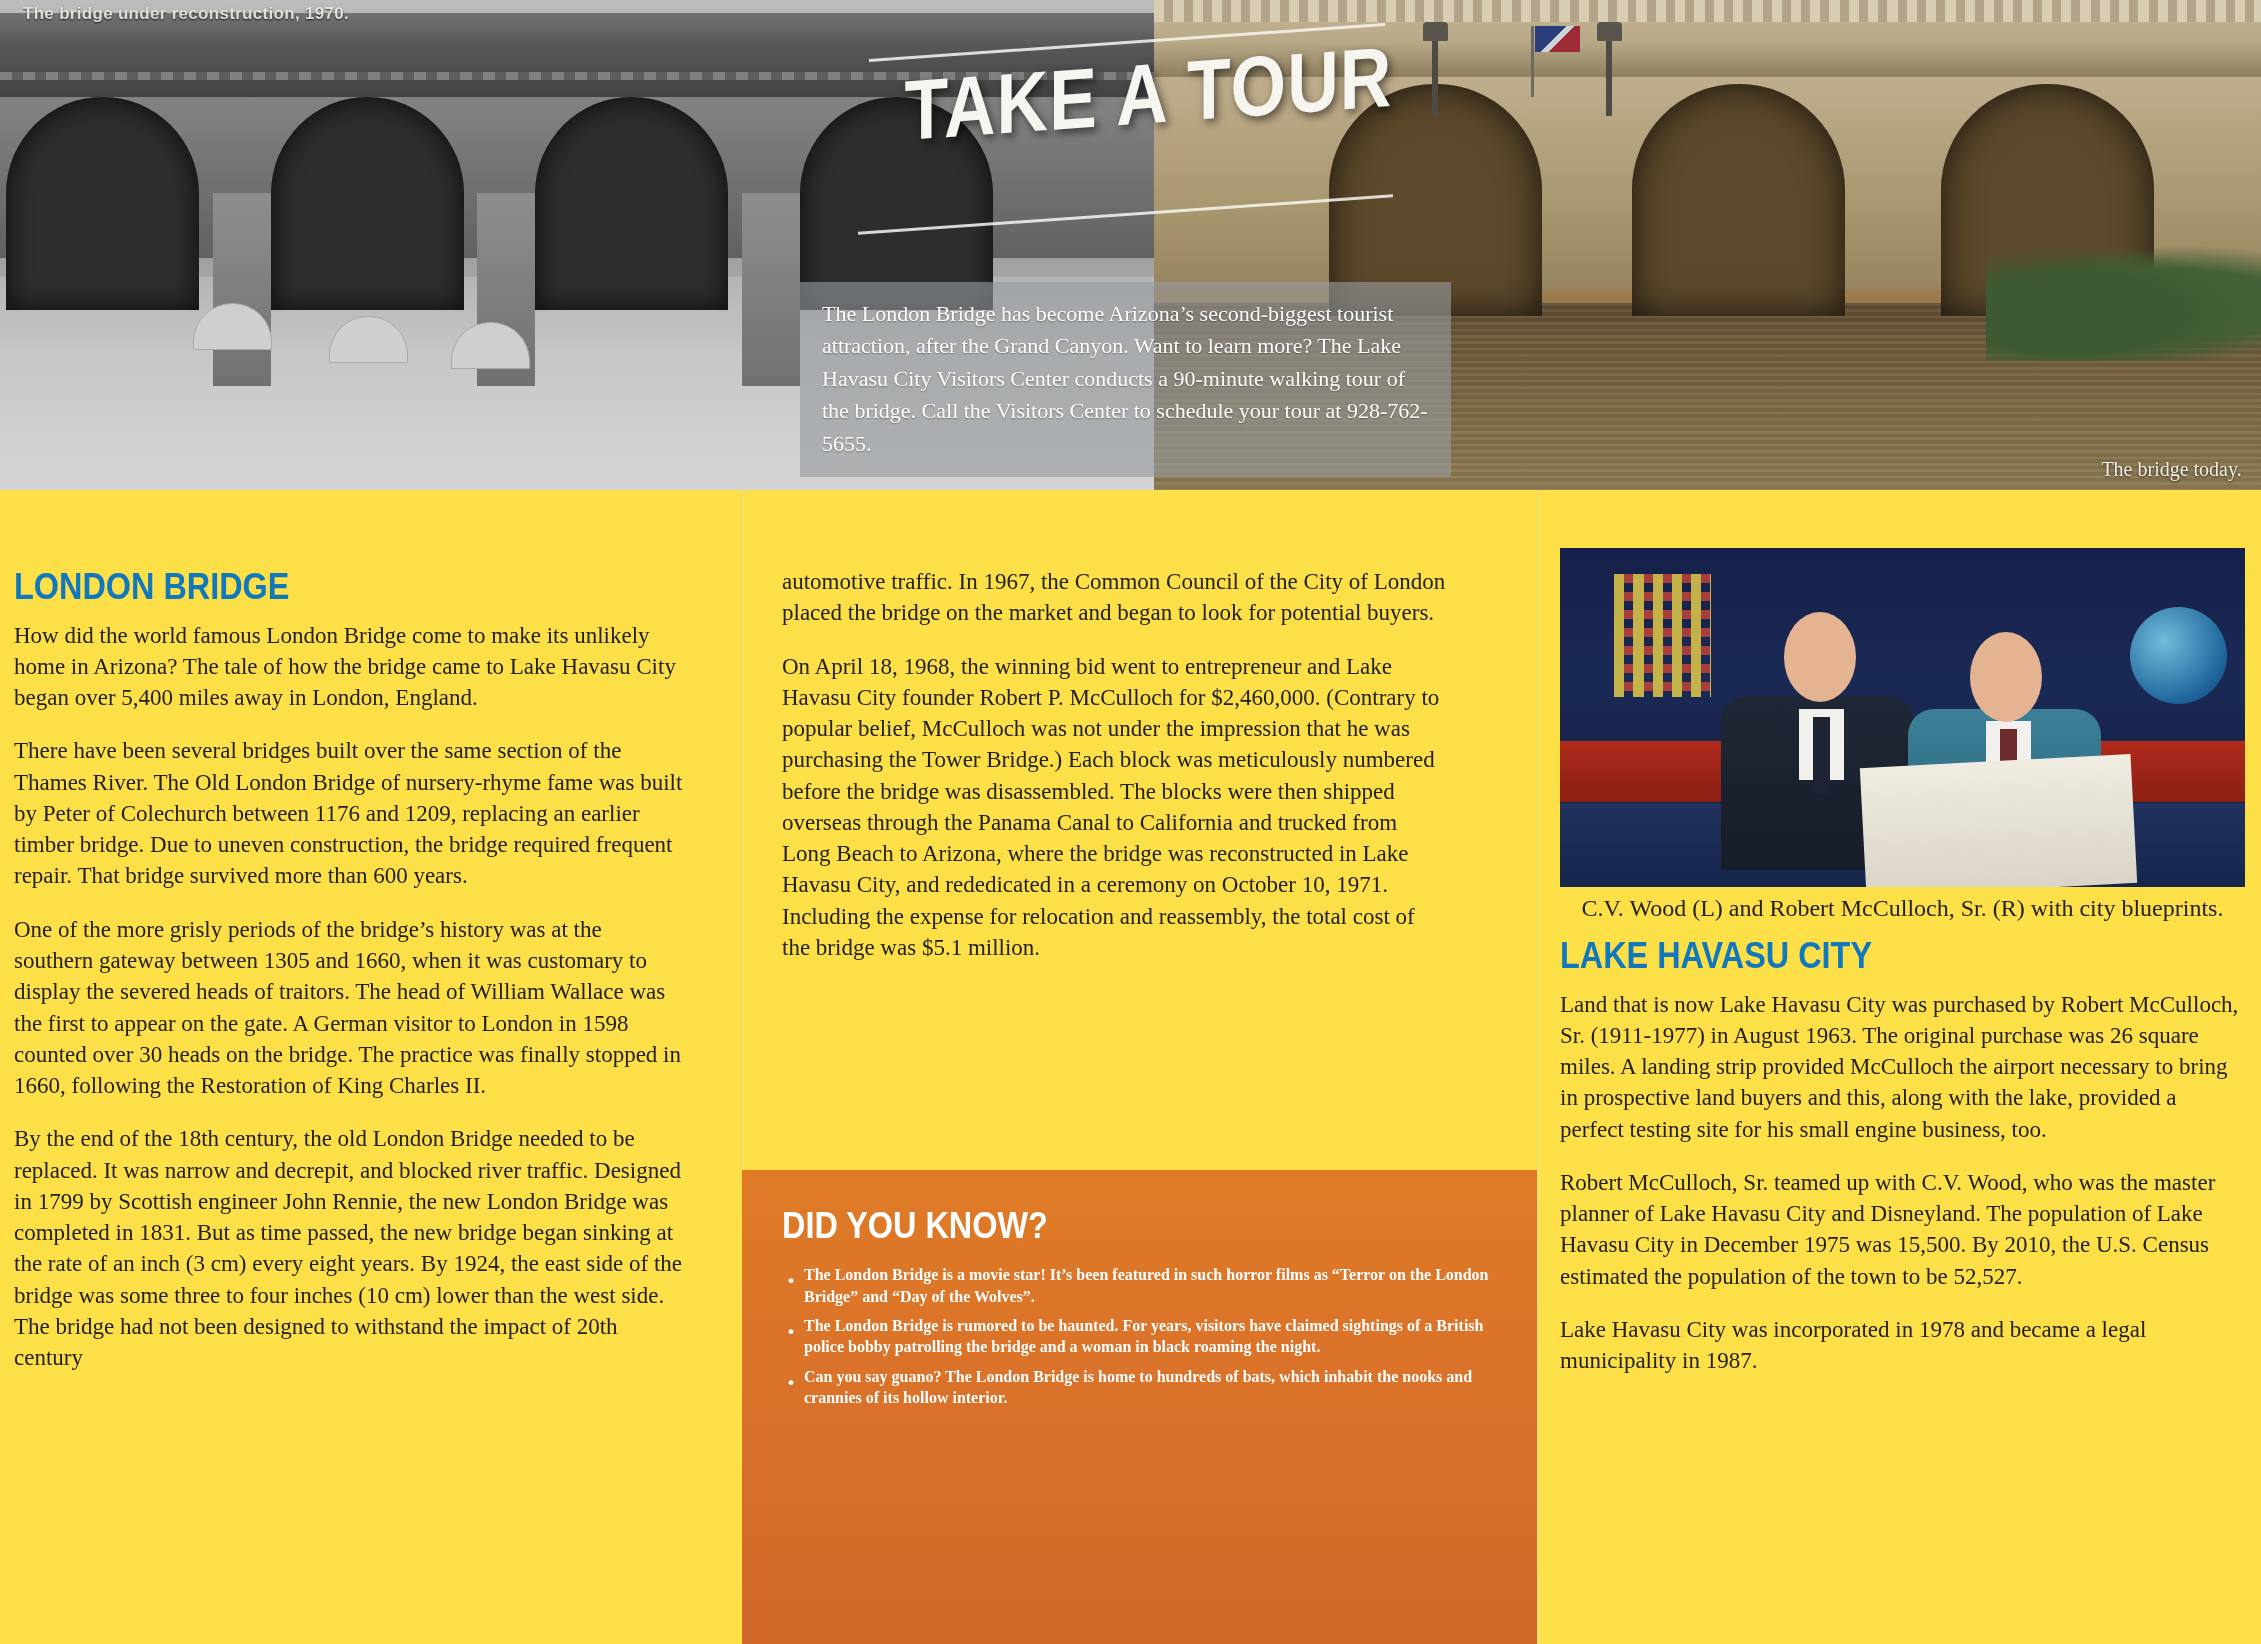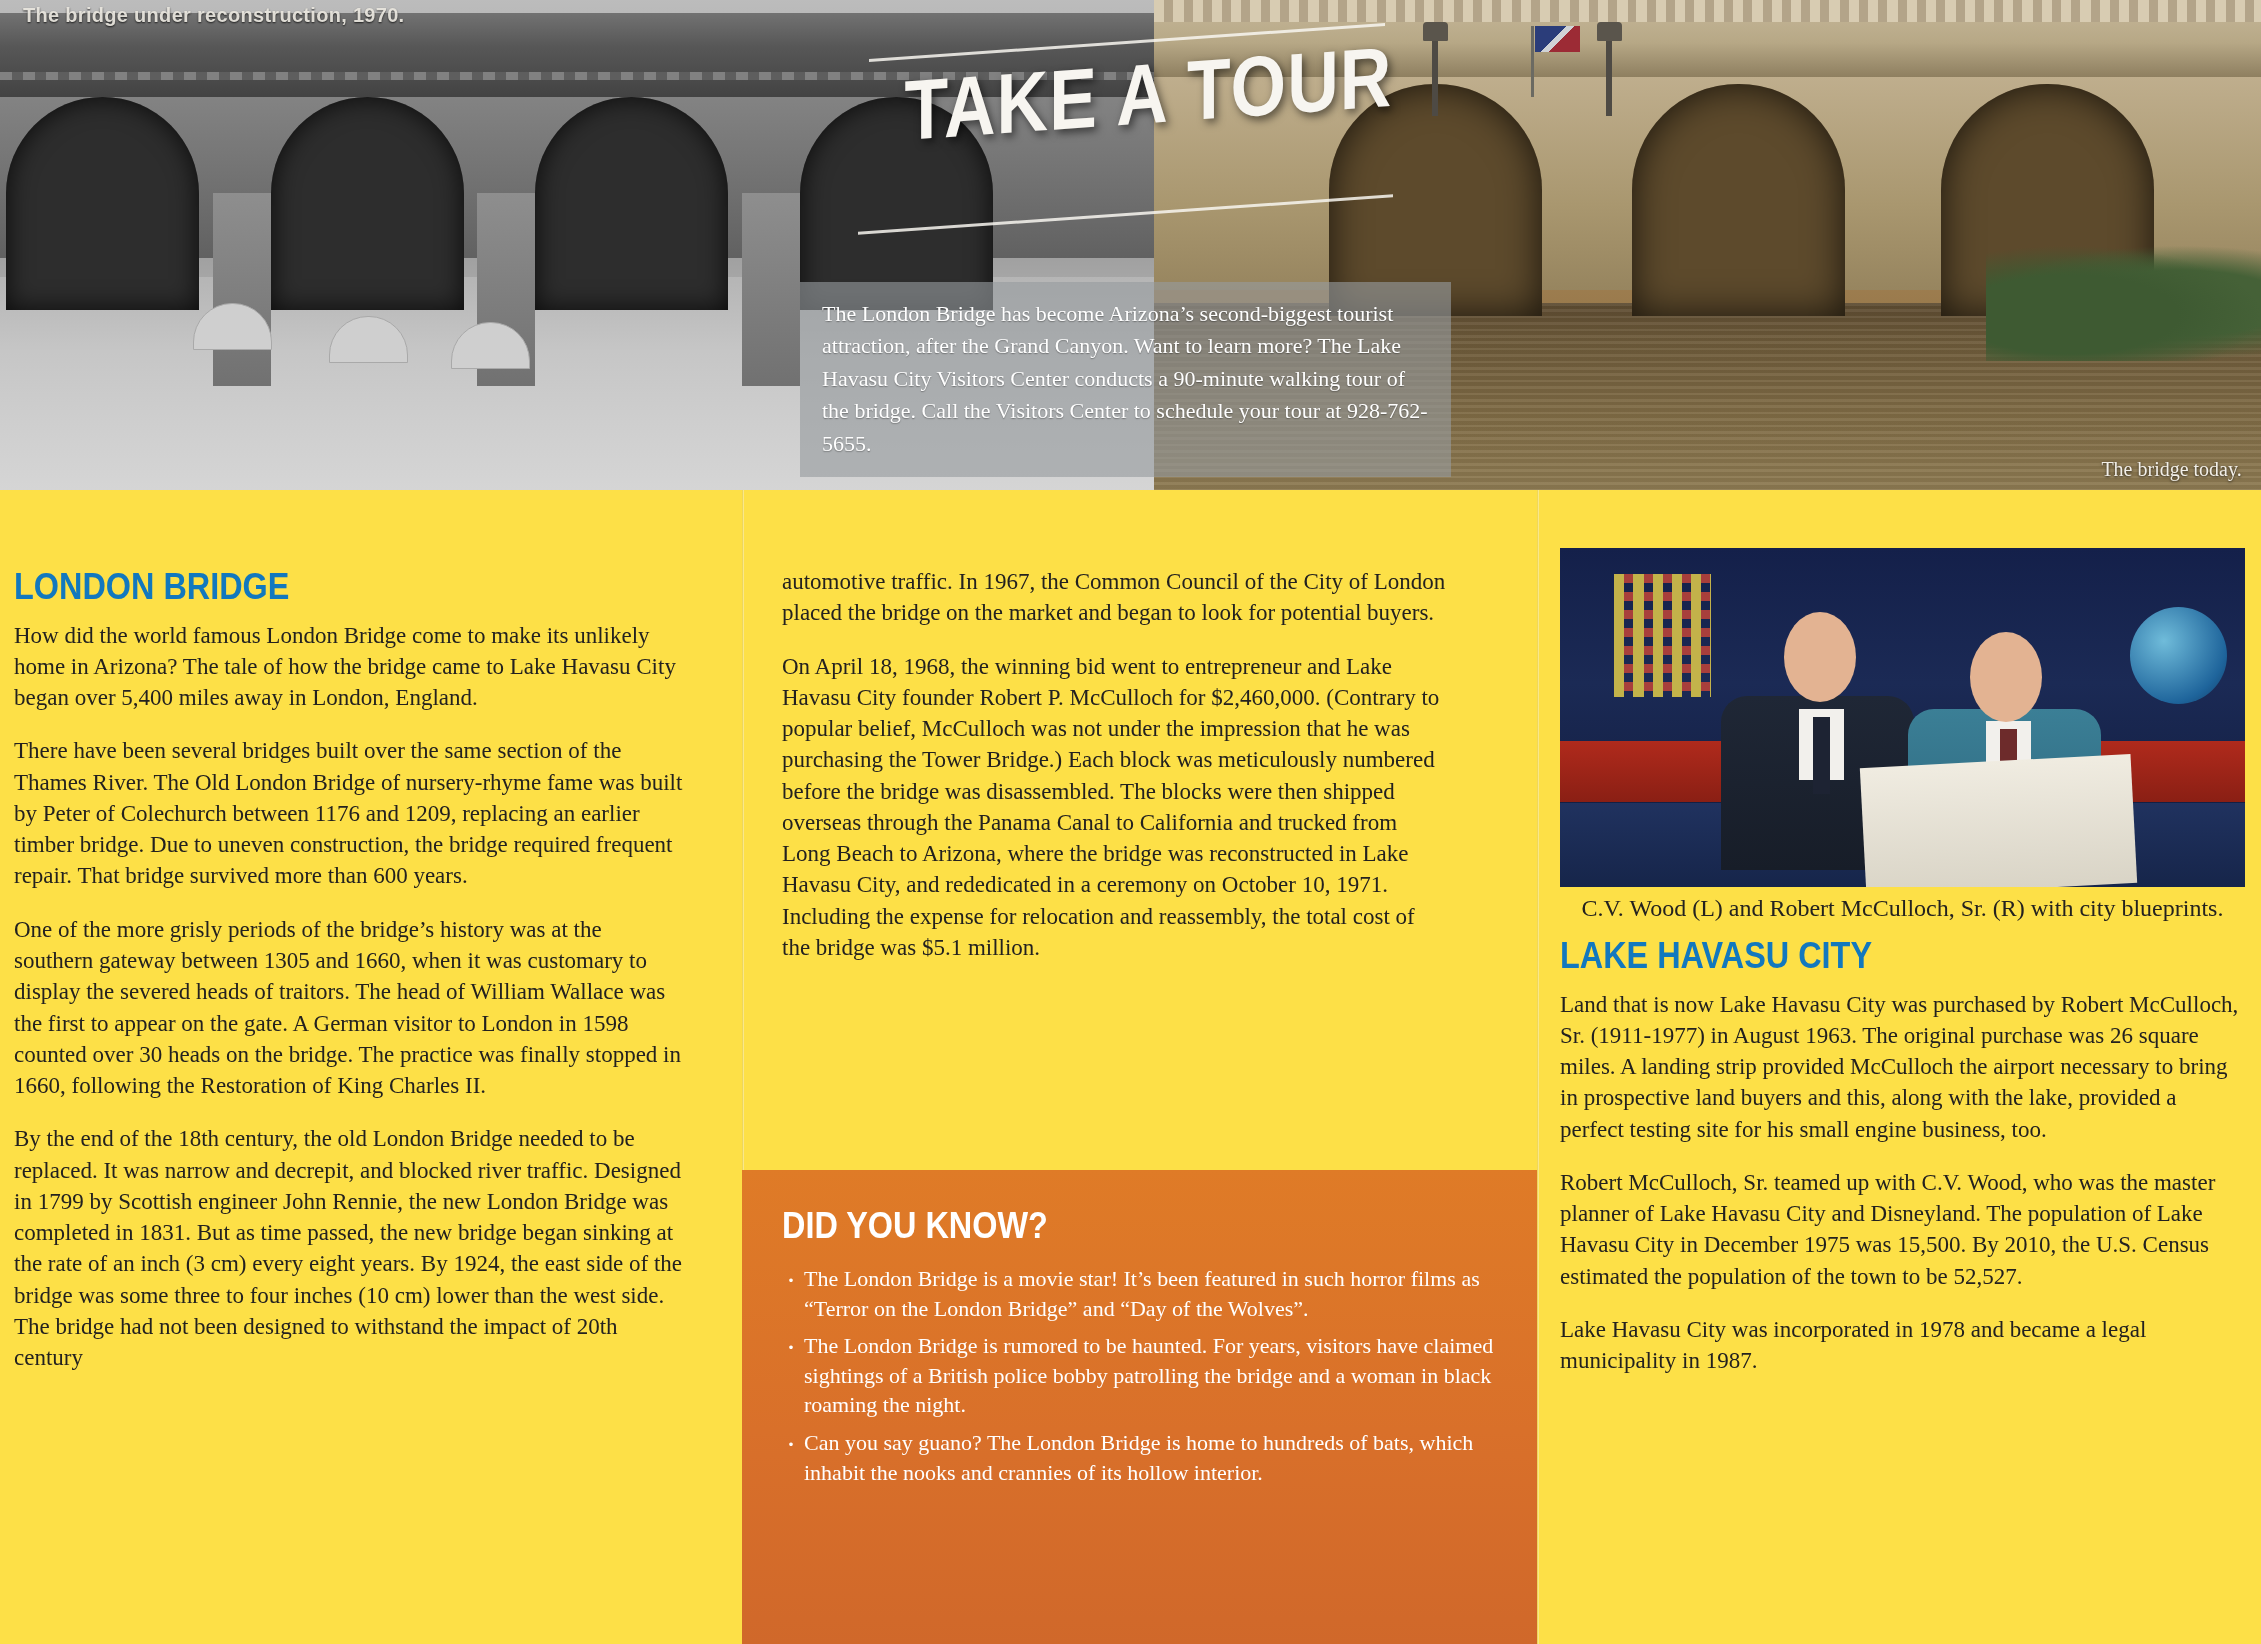--- a/index.html
+++ b/index.html
@@ -95,21 +95,21 @@
     position:absolute; left:1531px; top:26px; width:3.2px; height:71px; background:#6b6a62;
   }
   .lamp{
     position:absolute; top:39px; width:6.4px; height:77px; background:#4e4a44;
   }
   .lamp:before{
     content:""; position:absolute; left:-9px; top:-17px; width:24.5px; height:19.3px;
     background:#5a554c; border-radius:3.9px 3.9px 1.3px 1.3px;
   }
   .hero-caption-tl{
-    position:absolute; left:23px; top:3.9px; font-size:20px; color:#e9e6de;
+    position:absolute; left:23px; top:3.9px; font-size:17px; color:#e9e6de;
     font-family:"Liberation Sans", sans-serif; font-weight:bold;
     letter-spacing:0.3px; text-shadow:0 0.6px 1.9px rgba(0,0,0,.8);
     opacity:.92;
   }
   .hero-caption-br{
     position:absolute; right:19.3px; bottom:9px; font-size:20px; color:#f2efe8;
     text-shadow:0 0.6px 2.6px rgba(0,0,0,.75);
     margin-left:30px;
   }
   .take-a-tour{
@@ -172,22 +172,22 @@
     box-sizing:border-box;
     padding:35px 40px 13px 40px;
   }
   .dyk h2{
     font-family:"Liberation Sans", sans-serif; font-weight:bold;
     color:#ffffff; font-size:36px; margin:0 0 17px 0;
     transform:scaleX(.9); transform-origin:left center;
   }
   .dyk ul{ margin:0; padding:0; list-style:none; }
   .dyk li{
-    color:#fff; font-size:22px; line-height:1.35; margin-bottom:7.7px;
-    padding-left:22px; position:relative;
+    color:#fff; font-size:16px; line-height:1.35; margin-bottom:7.7px;
+    padding-left:22px; position:relative;font-weight:bold;
   }
   .dyk li:before{
     content:"\00B7"; position:absolute; left:3.9px; top:-3.9px; font-size:30px; color:#fff;
   }
 
   
   .photo{
     position:absolute; left:1560px; top:58px; width:685px; height:339px;
     background:linear-gradient(to bottom,#14204a 0%, #1b2a55 40%, #0e1838 100%);
     overflow:hidden;

